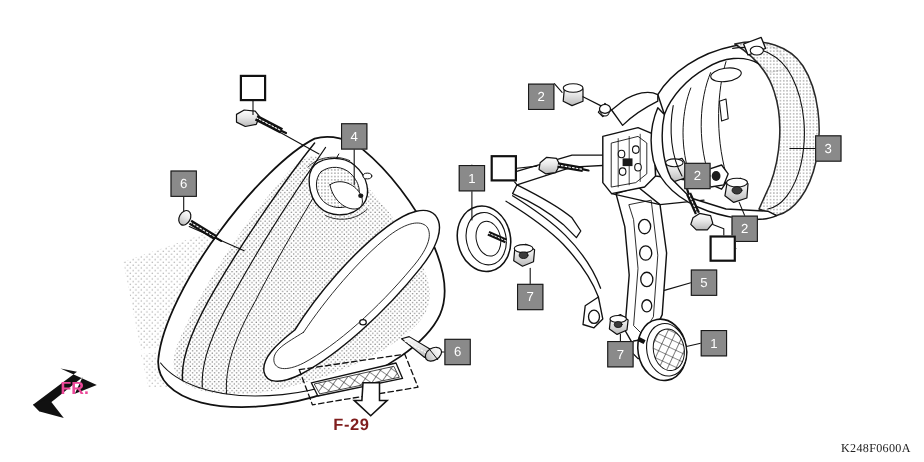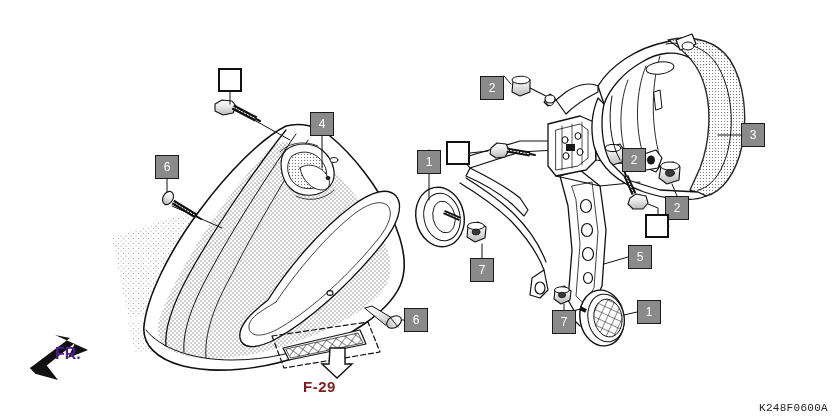--- a/index.html
+++ b/index.html
@@ -8,24 +8,24 @@
   svg#art{position:absolute;left:0;top:0;width:840px;height:420px;}
 
   
   .callout{position:absolute;width:24px;height:24px;box-sizing:border-box;
            display:flex;align-items:center;justify-content:center;
            font-size:12px;line-height:1;font-family:"Liberation Sans",sans-serif;}
   .callout.num{background:#8a8a8a;border:1px solid #1a1a1a;color:#ffffff;font-weight:400;}
   .callout.blank{background:#ffffff;border:2px solid #111111;}
 
   .partno{position:absolute;right:12px;bottom:6px;font-size:11px;color:#222;
-          letter-spacing:0.3px;font-family:Liberation Mono, monospace;padding-left:18px;}
+          letter-spacing:0.3px;font-family:Liberation Serif, serif;padding-left:18px;}
   .fref{position:absolute;font-size:15px;font-weight:bold;color:#7f1d1d;
         font-family:"Liberation Sans",sans-serif;letter-spacing:0.5px;}
-  .frlabel{position:absolute;font-size:16px;font-weight:bold;color:#4c1d95;
+  .frlabel{position:absolute;font-size:16px;font-weight:bold;color:#ec4899;
         font-family:"Liberation Sans",sans-serif;letter-spacing:0px;}
 </style>
 </head>
 <body>
 
 <div id="stage">
 
   <svg id="art" viewBox="0 0 840 420">
     <defs>
       <pattern id="stipple" width="4" height="4" patternUnits="userSpaceOnUse">

